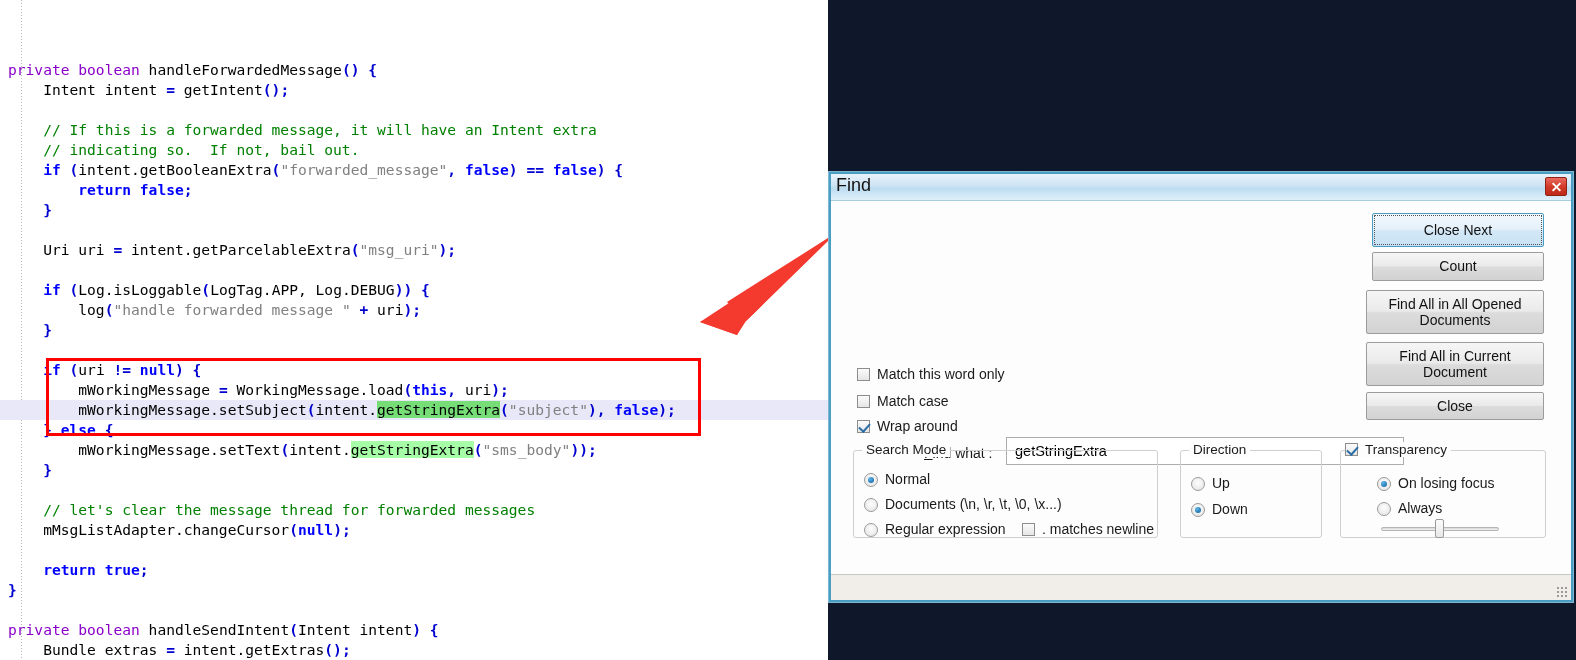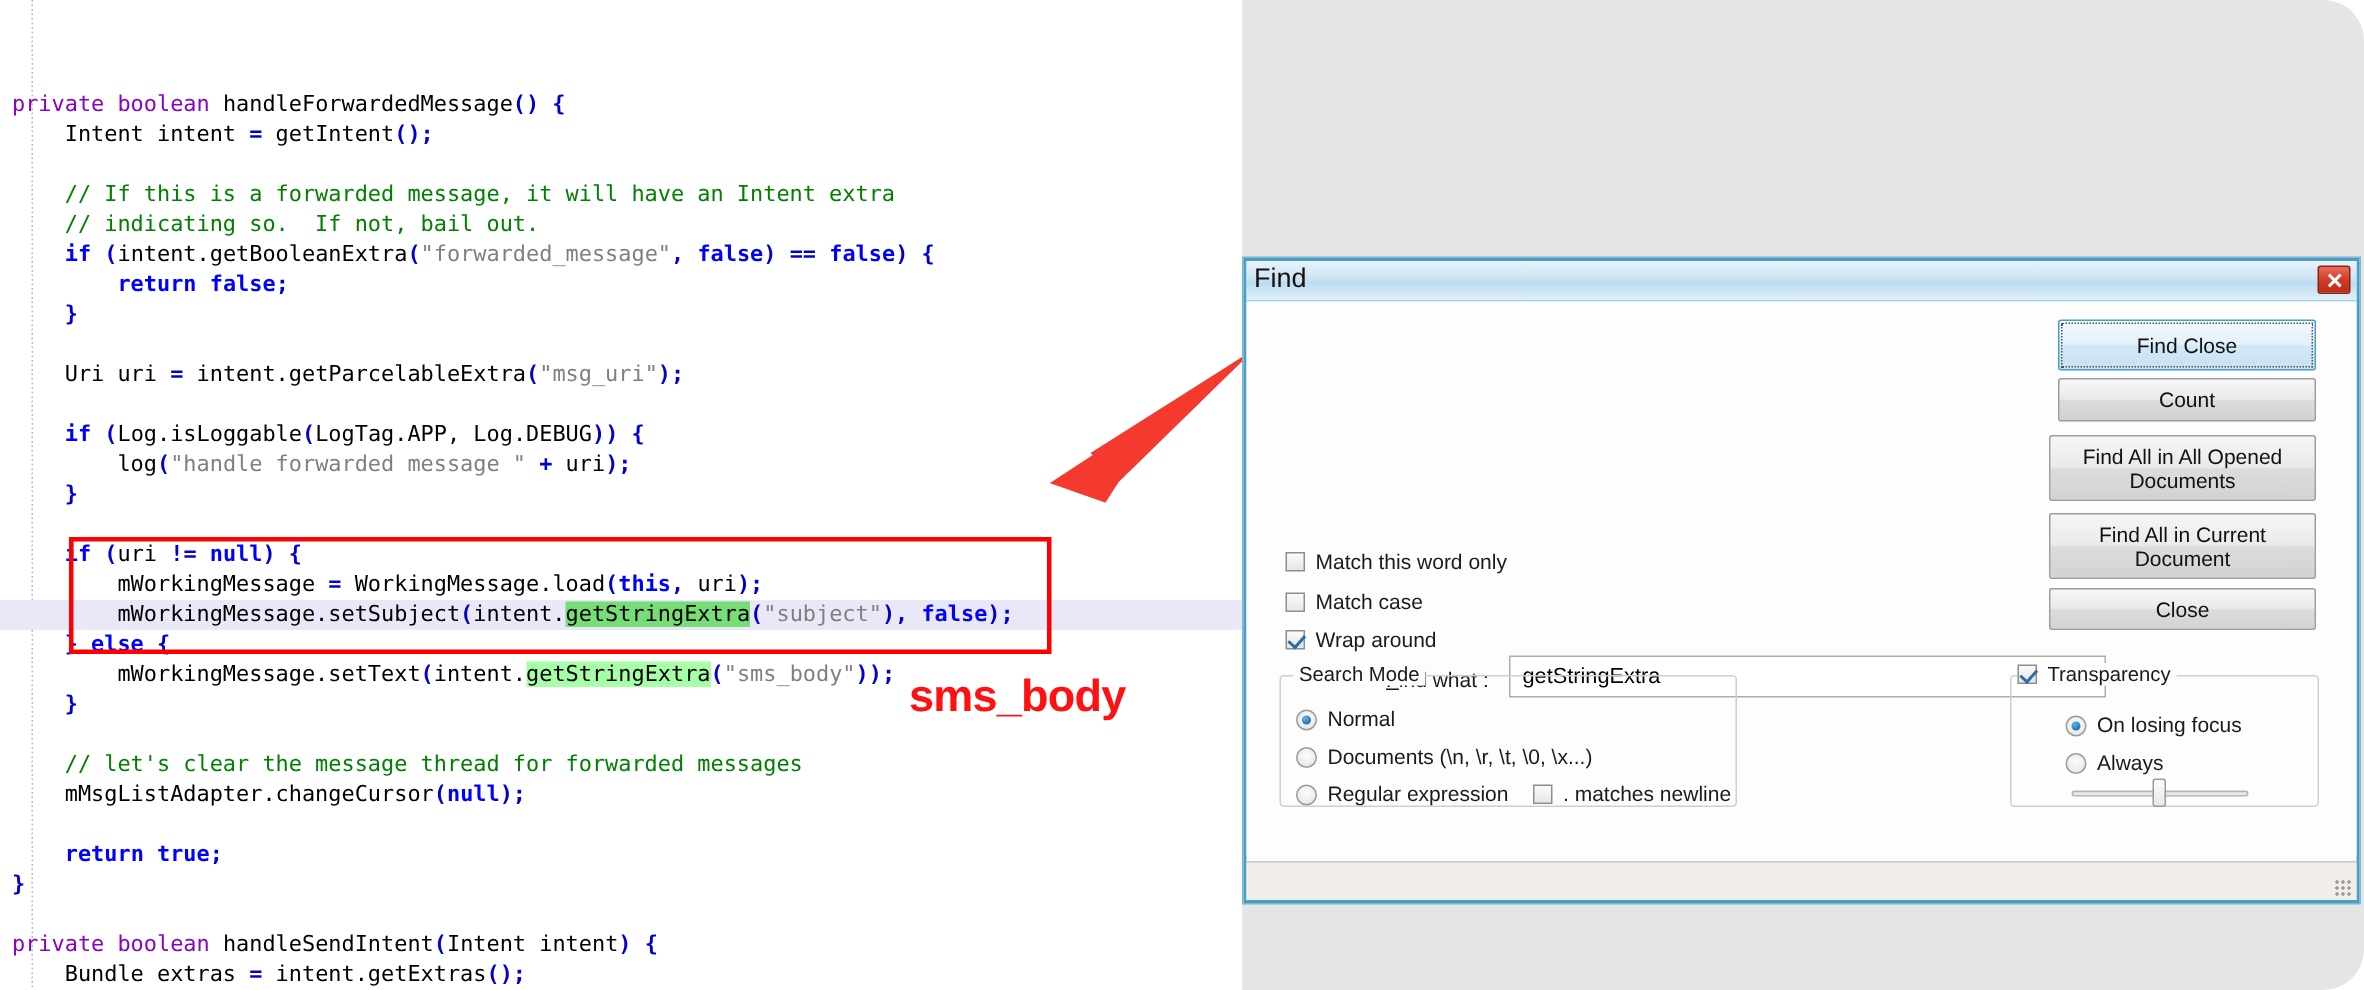--- a/index.html
+++ b/index.html
@@ -3,21 +3,21 @@
 <meta charset="utf-8">
 <style>
   * { box-sizing: border-box; }
   html, body {
     margin: 0; padding: 0;
     width: 1576px; height: 660px;
     background: #ffffff;
     font-family: "Liberation Sans", sans-serif;
     overflow: hidden;
   }
-  #root { position: relative; width: 1576px; height: 660px; background:#e5e5e5;border-radius:27px; }
+  #root { position: relative; width: 1576px; height: 660px; background:#0f172a; }
 
   
   #editor {
     position: absolute; left: 0; top: 0; width: 828px; height: 660px;
     background: #ffffff;
     font-family: "DejaVu Sans Mono", "Liberation Mono", monospace;
     font-size: 14.6px;
     line-height: 20px;
     white-space: pre;
     overflow: hidden;
@@ -271,21 +271,20 @@
     <div class="guide g1"></div>
     <div id="code-lines"><div class="code-line"><span class="kwmod">private </span><span class="kwmod">boolean </span><span class="plain">handleForwardedMessage</span><span class="punc">() {</span></div><div class="code-line"><span class="plain">    Intent intent </span><span class="punc">=</span><span class="plain"> getIntent</span><span class="punc">();</span></div><div class="code-line">&nbsp;</div><div class="code-line"><span class="cmt">    // If this is a forwarded message, it will have an Intent extra</span></div><div class="code-line"><span class="cmt">    // indicating so.  If not, bail out.</span></div><div class="code-line"><span class="plain">    </span><span class="kw">if</span><span class="punc"> (</span><span class="plain">intent.getBooleanExtra</span><span class="punc">(</span><span class="str">"forwarded_message"</span><span class="punc">, </span><span class="kw">false</span><span class="punc">) </span><span class="punc">==</span><span class="plain"> </span><span class="kw">false</span><span class="punc">) {</span></div><div class="code-line"><span class="plain">        </span><span class="kw">return</span><span class="plain"> </span><span class="kw">false</span><span class="punc">;</span></div><div class="code-line"><span class="punc">    }</span></div><div class="code-line">&nbsp;</div><div class="code-line"><span class="plain">    Uri uri </span><span class="punc">=</span><span class="plain"> intent.getParcelableExtra</span><span class="punc">(</span><span class="str">"msg_uri"</span><span class="punc">);</span></div><div class="code-line">&nbsp;</div><div class="code-line"><span class="plain">    </span><span class="kw">if</span><span class="punc"> (</span><span class="plain">Log.isLoggable</span><span class="punc">(</span><span class="plain">LogTag.APP, Log.DEBUG</span><span class="punc">)) {</span></div><div class="code-line"><span class="plain">        log</span><span class="punc">(</span><span class="str">"handle forwarded message "</span><span class="plain"> </span><span class="punc">+</span><span class="plain"> uri</span><span class="punc">);</span></div><div class="code-line"><span class="punc">    }</span></div><div class="code-line">&nbsp;</div><div class="code-line"><span class="plain">    </span><span class="kw">if</span><span class="punc"> (</span><span class="plain">uri </span><span class="punc">!=</span><span class="plain"> </span><span class="kw">null</span><span class="punc">) {</span></div><div class="code-line"><span class="plain">        mWorkingMessage </span><span class="punc">=</span><span class="plain"> WorkingMessage.load</span><span class="punc">(</span><span class="kw">this</span><span class="punc">, </span><span class="plain">uri</span><span class="punc">);</span></div><div class="code-line cur-line"><span class="plain">        mWorkingMessage.setSubject</span><span class="punc">(</span><span class="plain">intent.</span><span class="plain hl-cur">getStringExtra</span><span class="punc">(</span><span class="str">"subject"</span><span class="punc">), </span><span class="kw">false</span><span class="punc">);</span></div><div class="code-line"><span class="punc">    } </span><span class="kw">else</span><span class="punc"> {</span></div><div class="code-line"><span class="plain">        mWorkingMessage.setText</span><span class="punc">(</span><span class="plain">intent.</span><span class="plain hl-alt">getStringExtra</span><span class="punc">(</span><span class="str">"sms_body"</span><span class="punc">));</span></div><div class="code-line"><span class="punc">    }</span></div><div class="code-line">&nbsp;</div><div class="code-line"><span class="cmt">    // let's clear the message thread for forwarded messages</span></div><div class="code-line"><span class="plain">    mMsgListAdapter.changeCursor</span><span class="punc">(</span><span class="kw">null</span><span class="punc">);</span></div><div class="code-line">&nbsp;</div><div class="code-line"><span class="plain">    </span><span class="kw">return</span><span class="plain"> </span><span class="kw">true</span><span class="punc">;</span></div><div class="code-line"><span class="punc">}</span></div><div class="code-line">&nbsp;</div><div class="code-line"><span class="kwmod">private </span><span class="kwmod">boolean </span><span class="plain">handleSendIntent</span><span class="punc">(</span><span class="plain">Intent intent</span><span class="punc">) {</span></div><div class="code-line"><span class="plain">    Bundle extras </span><span class="punc">=</span><span class="plain"> intent.getExtras</span><span class="punc">();</span></div></div>
   </div>
 
   <div id="anno-layer">
       <div class="anno-rect" style="left: 46px; top: 358px; width: 655px; height: 78px; border-color: rgb(255, 0, 0);"></div>
       <div class="anno-rect" style="left: 900px; top: 232px; width: 432px; height: 48px; border-color: rgb(255, 0, 0);"></div>
       <div class="anno-rect" style="left: 1368px; top: 232px; width: 180px; height: 48px; border-color: rgb(255, 0, 0);"></div>
     </div>
 
-  <div class="anno-text" style="left:606px; top:448px;">sms_body</div>
 
   <svg class="anno-svg" style="left:0; top:0; width:1576px; height:660px;">
 
     <g>
       <path d="M 836,233 L 727,302 L 746,321 Z" fill="#f43a2f"></path>
       <path d="M 752,299 L 700,322 L 737,335 Z" fill="#f43a2f"></path>
       <path d="M 836,233 L 746,321 L 737,335 L 700,322 Z" fill="#f43a2f"></path>
     </g>
 
     <g>
@@ -308,21 +307,21 @@
         <span class="ul">F</span><span>ind what :</span>
       </div>
 
       <div id="find-combo">
         <input id="find-combo-input" type="text" value="getStringExtra" style="">
         <div id="find-combo-arrow"></div>
       </div>
 
       <div id="btn-layer">
           <div class="btn default" style="left: 541px; top: 12px; width: 172px; height: 34px;">
-            <span style="white-space: pre-line;">Find Close</span>
+            <span style="white-space: pre-line;">Close Next</span>
           </div>
           <div class="btn" style="left: 541px; top: 51px; width: 172px; height: 29px;">
             <span style="white-space: pre-line;">Count</span>
           </div>
           <div class="btn" style="left: 535px; top: 89px; width: 178px; height: 44px;">
             <span style="white-space: pre-line;">Find All in All Opened
 Documents</span>
           </div>
           <div class="btn" style="left: 535px; top: 141px; width: 178px; height: 44px;">
             <span style="white-space: pre-line;">Find All in Current
@@ -347,20 +346,29 @@
           <span class="radio"></span><span>Documents (\n, \r, \t, \0, \x...)</span>
         </div>
         <div class="cbrow" style="left:10px; top:70px;">
           <span class="radio"></span><span>Regular expression</span>
         </div>
         <div class="cbrow" style="left:168px; top:70px;text-align:center;">
           <span class="cbox"></span><span>. matches newline</span>
         </div>
       </div>
 
+      <div class="groupbox" id="gb-direction" style="left: 349px; top: 249px; width: 142px; height: 88px;">
+        <span class="group-title">Direction</span>
+        <div class="cbrow" style="left:10px; top:24px;">
+          <span class="radio"></span><span>Up</span>
+        </div>
+        <div class="cbrow" style="left:10px; top:50px;">
+          <span class="radio sel"></span><span>Down</span>
+        </div>
+      </div>
 
       <div class="groupbox" id="gb-transparency" style="left: 509px; top: 249px; width: 206px; height: 88px; text-decoration: underline;">
         <span class="group-title" style="left:4px; padding-left:0;">
           <span class="cbox checked"></span><span>Transparency</span>
         </span>
         <div class="cbrow" style="left:36px; top:24px;">
           <span class="radio sel"></span><span>On losing focus</span>
         </div>
         <div class="cbrow" style="left:36px; top:49px;">
           <span class="radio"></span><span>Always</span>

